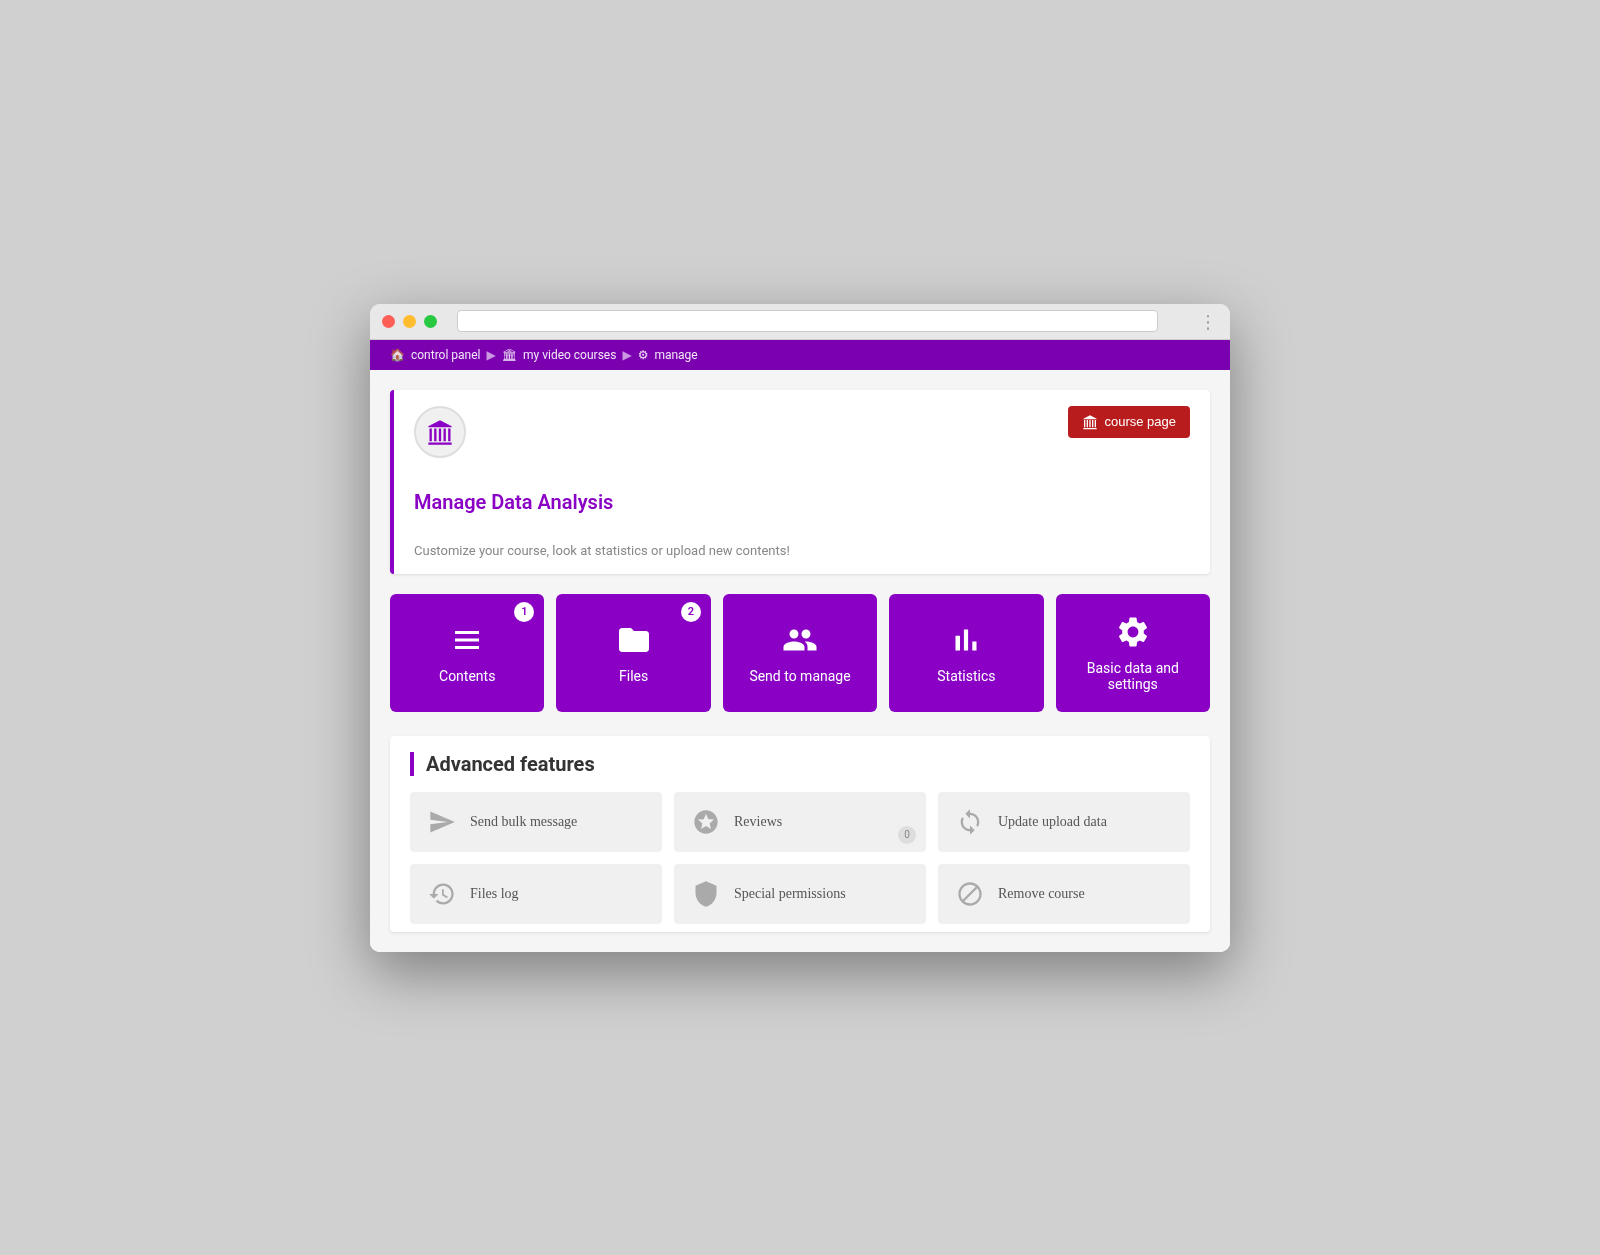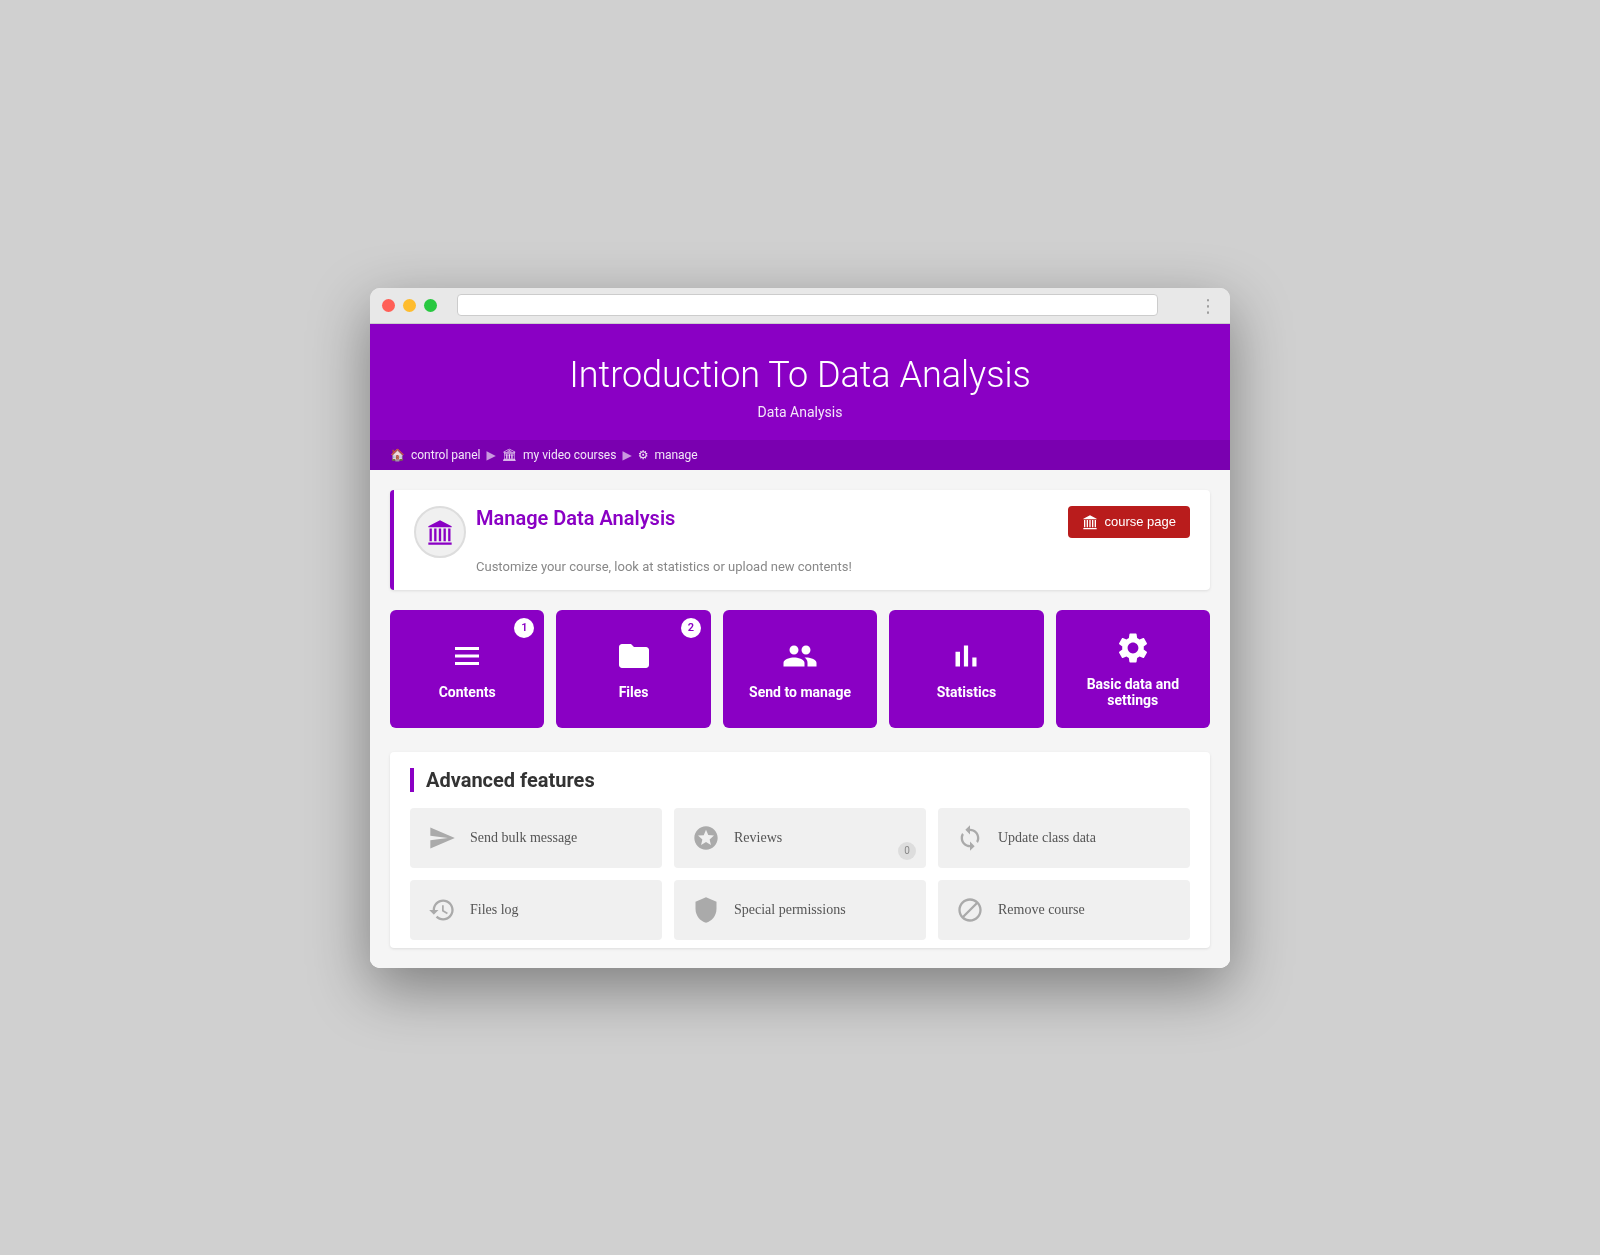--- a/index.html
+++ b/index.html
@@ -120,21 +120,22 @@
       align-items: flex-start;
       justify-content: space-between;
       margin-bottom: 20px;
       border-left: 4px solid #8a00c4;
       box-shadow: 0 1px 3px rgba(0,0,0,0.1);
     }
 
     .manage-info {
       display: flex;
       align-items: flex-start;
-      gap: 10px;
+      gap: 32px;
+      flex-direction: column;
     }
 
     .manage-icon-circle {
       width: 52px;
       height: 52px;
       border-radius: 50%;
       background: #f0f0f0;
       border: 2px solid #ddd;
       display: flex;
       align-items: center;
@@ -206,21 +207,21 @@
 
     .tile svg {
       width: 36px;
       height: 36px;
       fill: white;
       margin-bottom: 10px;
     }
 
     .tile-label {
       font-size: 14px;
-      font-weight: 700;
+      font-weight: 400;
     }
 
     .tile-badge {
       position: absolute;
       top: 8px;
       right: 10px;
       background: white;
       color: #8a00c4;
       border-radius: 50%;
       width: 20px;
@@ -312,24 +313,20 @@
       <button class="mac-btn mac-btn-close"></button>
       <button class="mac-btn mac-btn-min"></button>
       <button class="mac-btn mac-btn-max"></button>
     </div>
     <div class="mac-address-bar"></div>
     <div class="mac-menu-dots">⋮</div>
   </div>
 
   <div class="browser-content">
 
-    <div class="course-header">
-      <h1 class="course-title">Introduction To Data Analysis</h1>
-      <div class="course-subtitle">Data Analysis</div>
-    </div>
 
     <div class="breadcrumb-bar">
       <span>🏠</span>
       <span style="cursor:pointer;">control panel</span>
       <span class="breadcrumb-sep">▶</span>
       <span>🏛</span>
       <span style="cursor:pointer;">my video courses</span>
       <span class="breadcrumb-sep">▶</span>
       <span>⚙</span>
       <span style="cursor:pointer;">manage</span>
@@ -422,21 +419,21 @@
             <span class="feature-label">Reviews</span>
             <span class="feature-badge">0</span>
           </div>
 
           <div class="feature-item">
             <div class="feature-icon">
               <svg viewBox="0 0 24 24">
                   <path d="M12 4V1L8 5l4 4V6c3.31 0 6 2.69 6 6 0 1.01-.25 1.97-.7 2.8l1.46 1.46C19.54 15.03 20 13.57 20 12c0-4.42-3.58-8-8-8zm0 14c-3.31 0-6-2.69-6-6 0-1.01.25-1.97.7-2.8L5.24 7.74C4.46 8.97 4 10.43 4 12c0 4.42 3.58 8 8 8v3l4-4-4-4v3z"></path>
                 </svg>
             </div>
-            <span class="feature-label">Update class data</span>
+            <span class="feature-label">Update upload data</span>
           </div>
 
           <div class="feature-item">
             <div class="feature-icon">
               <svg viewBox="0 0 24 24">
                   <path d="M13 3c-4.97 0-9 4.03-9 9H1l3.89 3.89.07.14L9 12H6c0-3.87 3.13-7 7-7s7 3.13 7 7-3.13 7-7 7c-1.93 0-3.68-.79-4.94-2.06l-1.42 1.42C8.27 19.99 10.51 21 13 21c4.97 0 9-4.03 9-9s-4.03-9-9-9zm-1 5v5l4.28 2.54.72-1.21-3.5-2.08V8H12z"></path>
                 </svg>
             </div>
             <span class="feature-label">Files log</span>
           </div>

